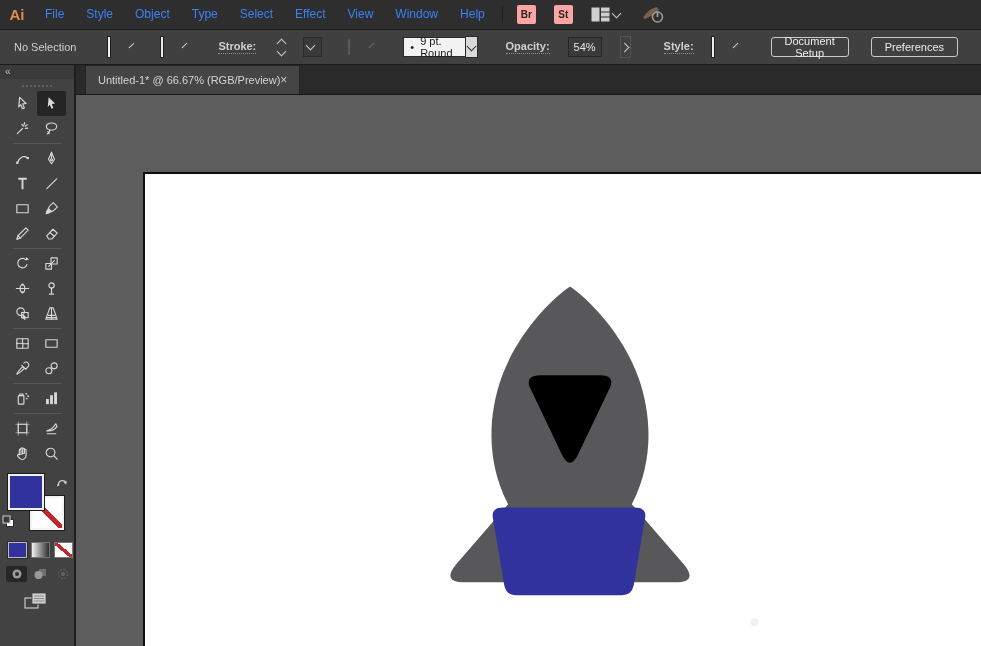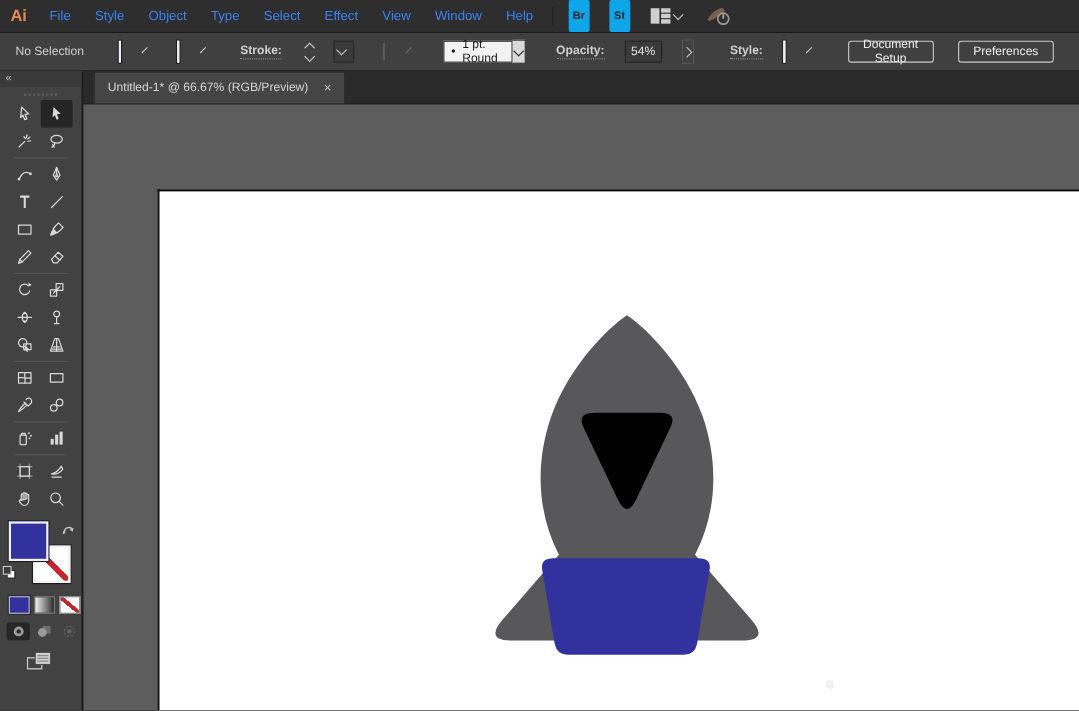--- a/index.html
+++ b/index.html
@@ -5,21 +5,21 @@
   html,body{margin:0;padding:0;background:#222;}
   #app{position:relative;width:981px;height:646px;overflow:hidden;
        font-family:"Liberation Sans",sans-serif;color:#d6d6d6;
        background:#2e2e2e;user-select:none;}
   
   .menubar{height:29px;display:flex;align-items:center;background:#2e2e2e;
            border-bottom:1px solid #1a1a1a;font-size:12px;}
   .ai-logo{width:34px;text-align:center;font-weight:bold;font-size:15px;color:#e68a4e;}
   .menu-item{padding:0 11px;line-height:29px;color:#3b82f6;cursor:default;}
   .mb-sep{width:1px;height:17px;background:#1f1f1f;margin:0 8px 0 6px;}
-  .mb-sq{width:19px;height:29px;margin:0 6px;border-radius:2px;background:#0ea5e9;
+  .mb-sq{width:19px;height:19px;margin:0 6px;border-radius:2px;background:#fca5a5;
          color:#262626;font-size:10px;font-weight:bold;display:flex;
          align-items:center;justify-content:center;}
   .mb-icon{margin:0 4px;display:flex;align-items:center;}
   .chev{width:6px;height:6px;border-right:1.4px solid #c9c9c9;border-bottom:1.4px solid #c9c9c9;
         transform:rotate(45deg);display:inline-block;margin:-3px 3px 0 3px;}
   .chev.dim{border-color:#6a6a6a;}
   
   .controlbar{height:34px;display:flex;align-items:center;background:#404040;
               border-bottom:1px solid #1a1a1a;font-size:11px;padding-left:14px;gap:18px;}
   .cb-label{color:#cfcfcf;white-space:nowrap;}
@@ -79,21 +79,21 @@
       background-image:linear-gradient(to top right,transparent 42%,#c1272d 42%,#c1272d 58%,transparent 58%);}
   .drawmodes{display:flex;gap:2px;margin:8px 0 0 6px;}
   .dmode{width:21px;height:16px;display:flex;align-items:center;justify-content:center;border-radius:2px;}
   .dmode.active{background:#262626;}
   .screenmode{margin:10px 0 0 24px;}
   
   .rightcol{flex:1;display:flex;flex-direction:column;min-width:0;}
   .tabbar{height:29px;background:#2a2a2a;display:flex;align-items:flex-end;
           border-bottom:1px solid #181818;}
   .tab{height:28px;margin-left:9px;background:#454545;display:flex;align-items:center;
-       padding:0 12px;gap:14px;font-size:11px;color:#d4d4d4;border:1px solid #242424;
+       padding:0 12px;font-size:11px;color:#d4d4d4;border:1px solid #242424;
        border-bottom:none;}
   .tab-close{color:#c6c6c6;font-size:12px;line-height:1;}
   .canvas{position:relative;flex:1;background:#5d5d5d;overflow:hidden;}
   .artboard{position:absolute;left:67px;top:77px;width:838px;height:474px;background:#ffffff;
             border-top:2px solid #0d0d0d;border-left:2px solid #0d0d0d;}
   .artboard svg{display:block;}
 </style>
 </head>
 <body>
 
@@ -145,21 +145,21 @@
       <span class="chev" style="margin-top:-2px"></span>
     </span>
     <span class="dd-blank">
       <span class="chev"></span>
     </span>
     <span class="wprofile" style="margin-left:8px;"></span>
     <span class="chev dim"></span>
     <span style="display:flex;align-items:center;margin-left:10px;">
       <span class="brushbox">
         <span>•</span>
-        <span>1 pt. Round</span>
+        <span>9 pt. Round</span>
       </span>
       <span class="brush-chev">
         <span class="chev"></span>
       </span>
     </span>
     <span class="cb-label cb-link" style="margin-left:10px;">Opacity:</span>
     <span class="field" style="width:38px;">54%</span>
     <span class="arrowbtn">
       <span class="chev"></span>
     </span>

